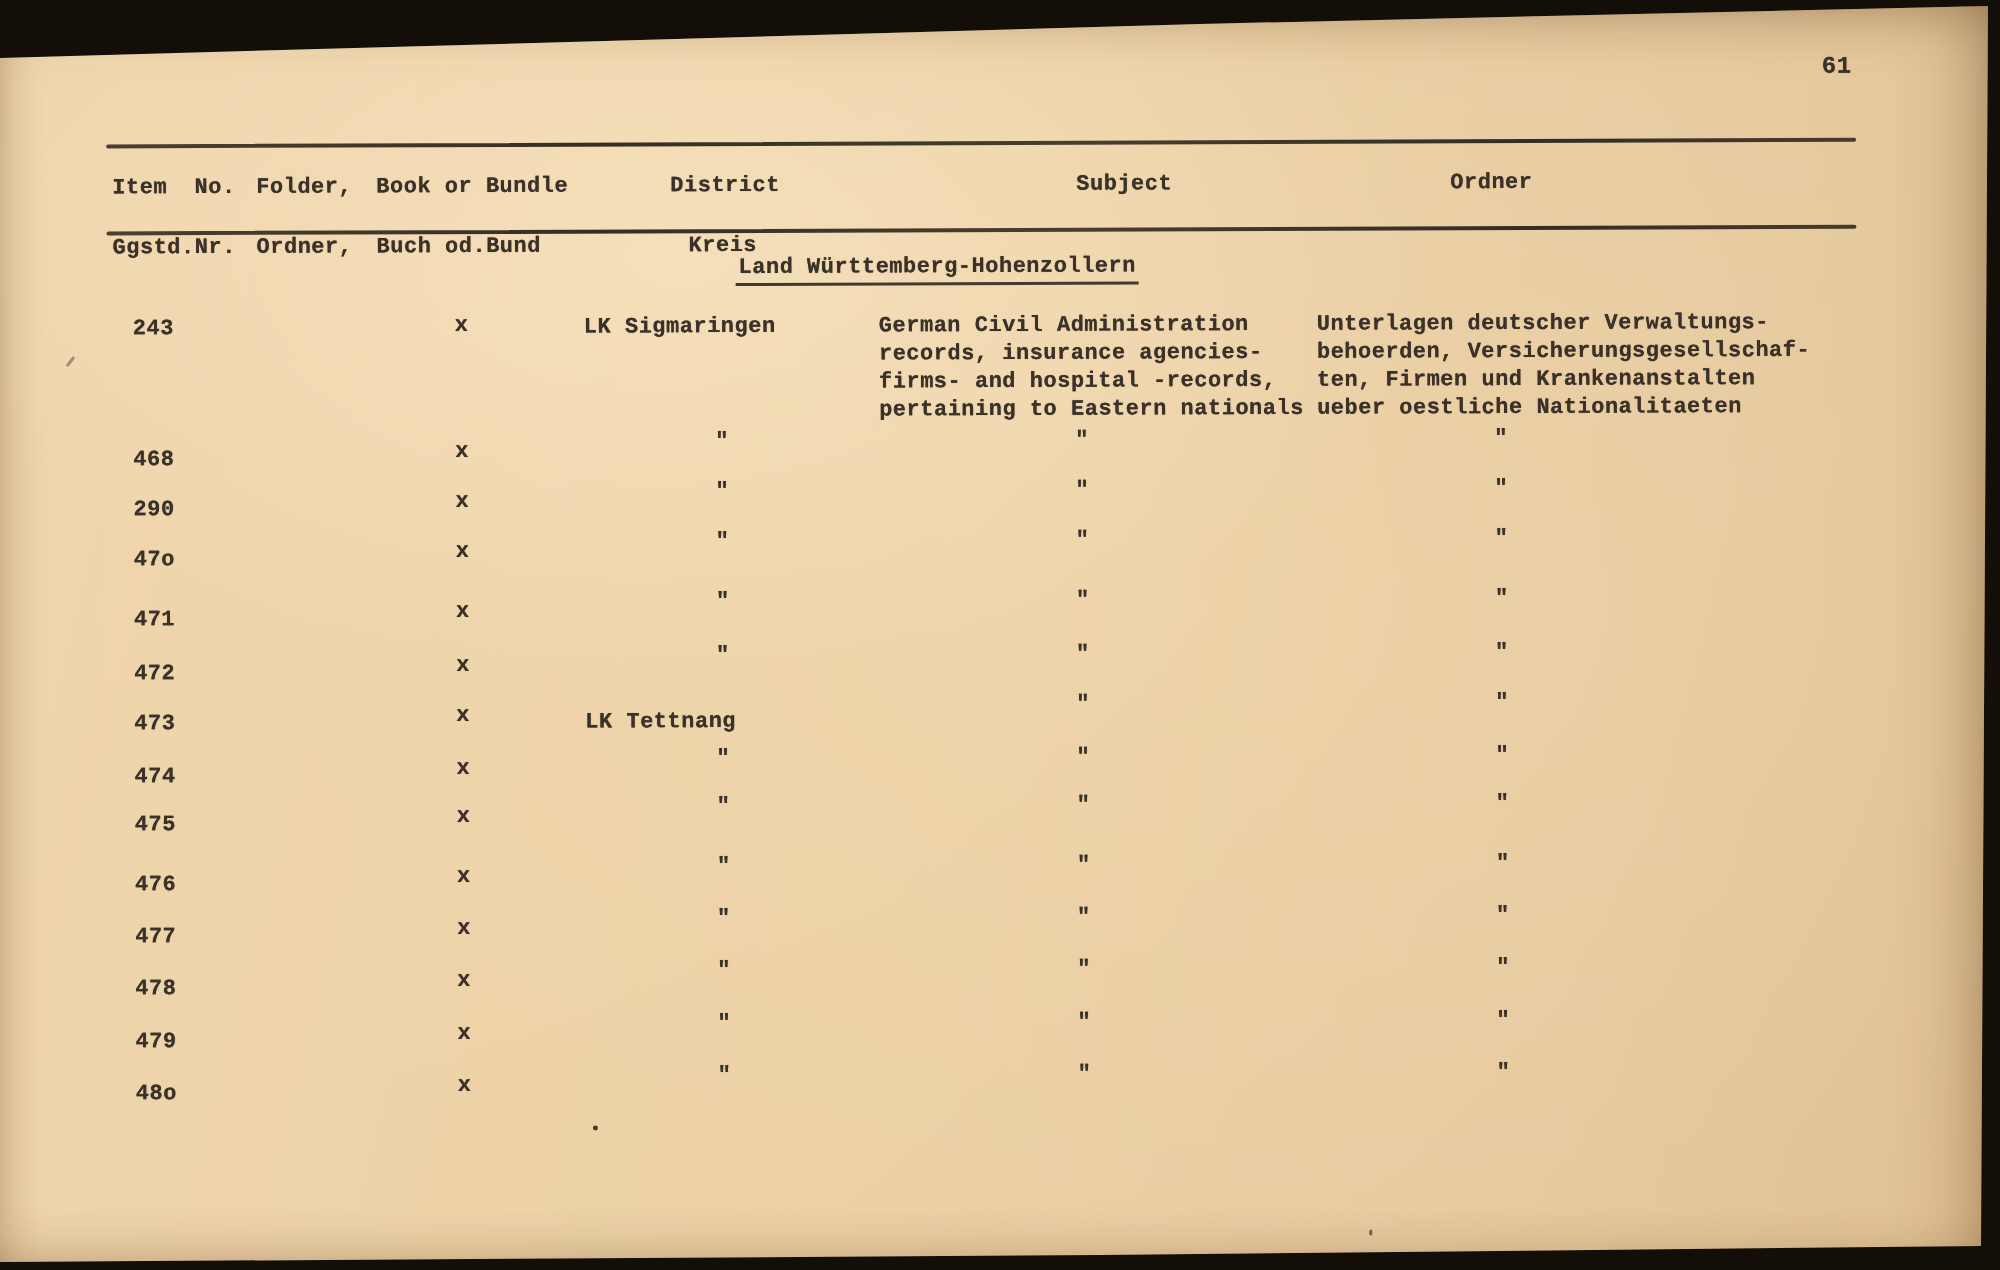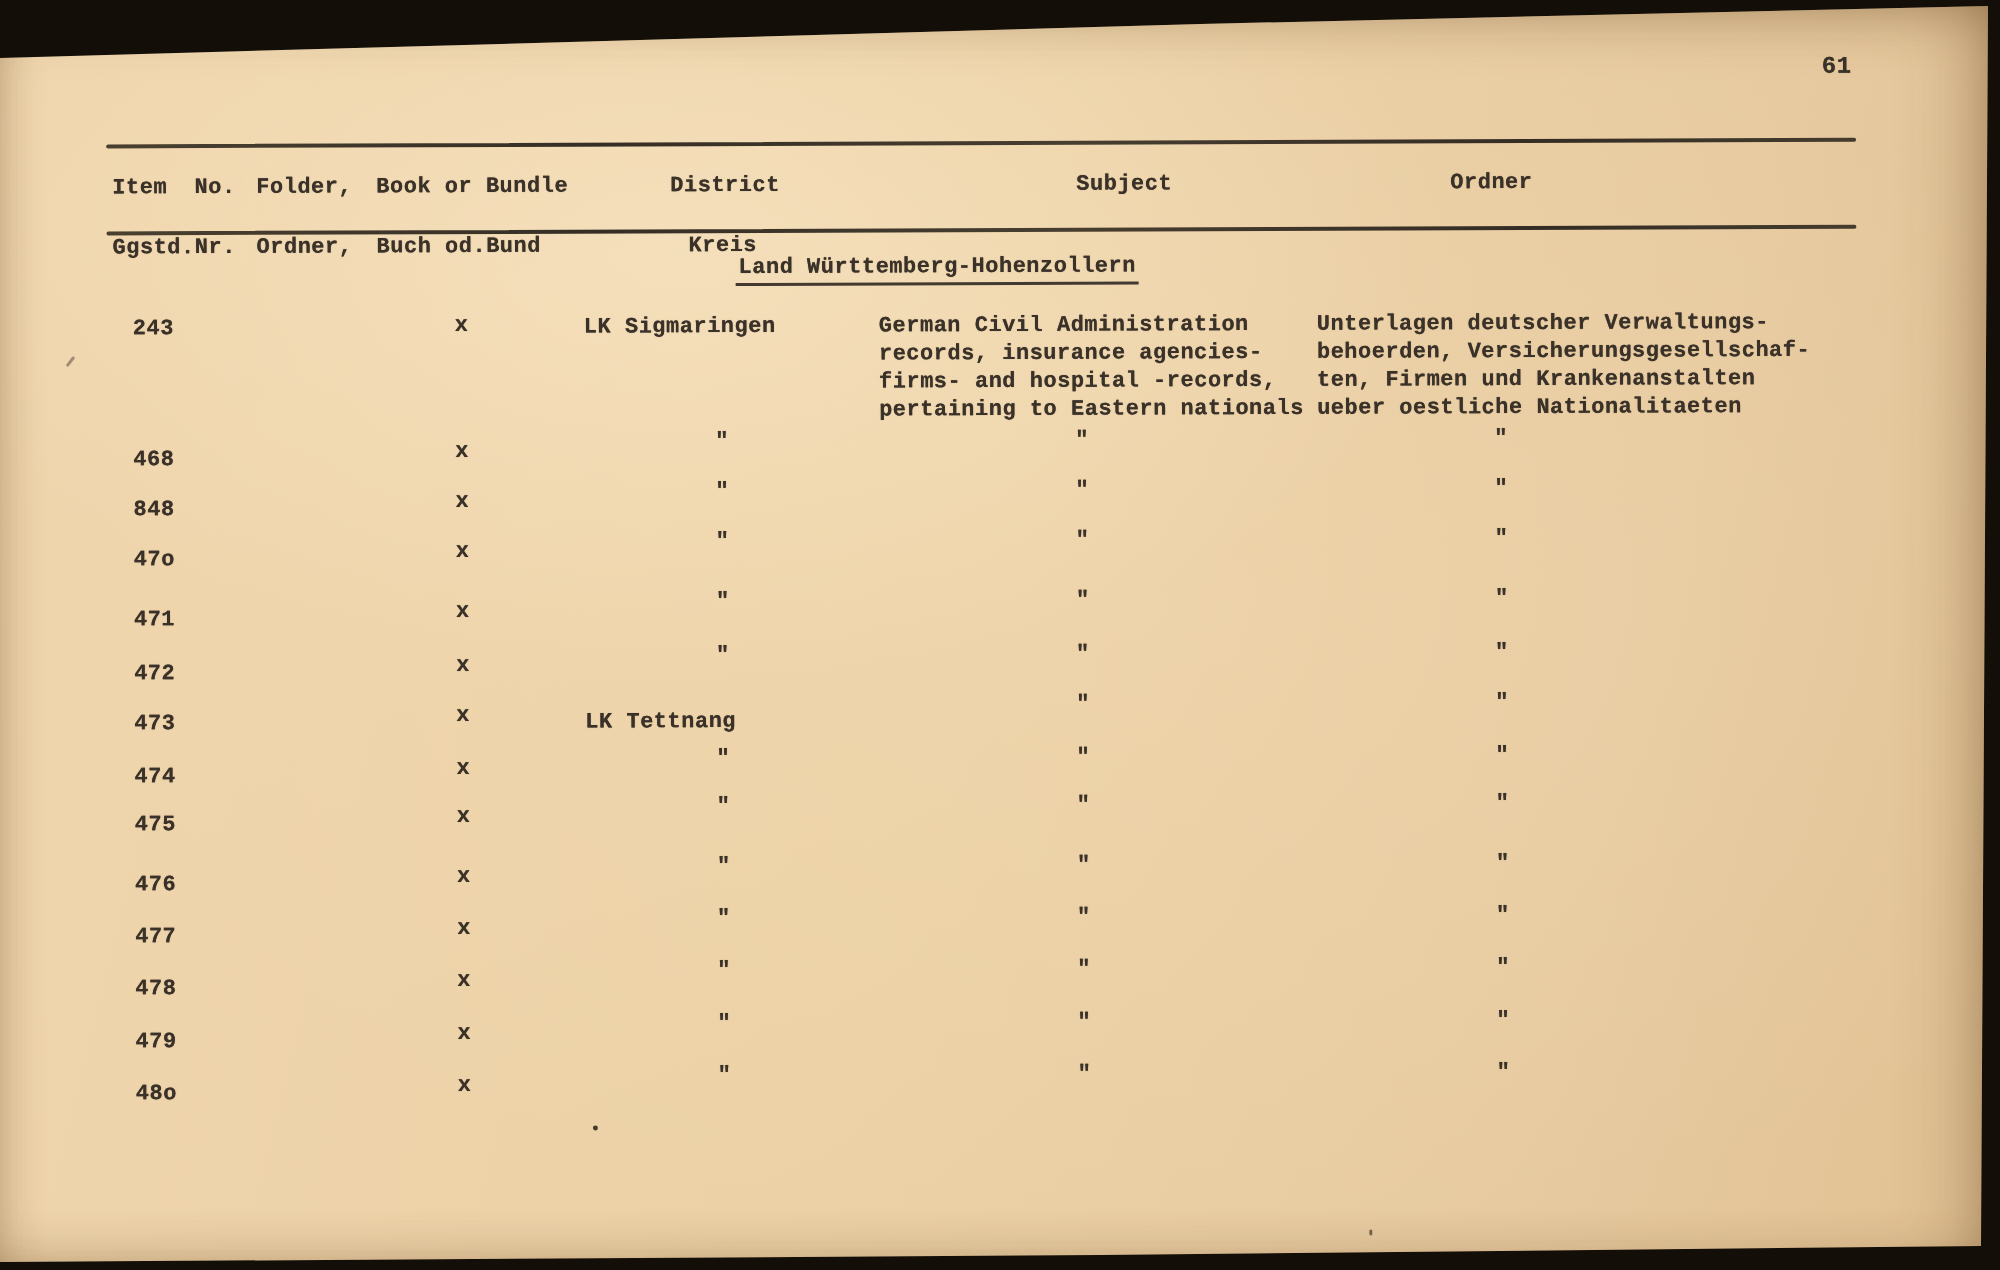--- a/index.html
+++ b/index.html
@@ -112,21 +112,21 @@
 ueber oestliche Nationalitaeten</div>
           </div>
           <div class="row">
             <div class="cell c-num">468</div>
             <div class="cell c-x">x</div>
             <div class="cell c-district ditto">"</div>
             <div class="cell c-subject ditto">"</div>
             <div class="cell c-betreff ditto">"</div>
           </div>
           <div class="row">
-            <div class="cell c-num">848</div>
+            <div class="cell c-num">290</div>
             <div class="cell c-x">x</div>
             <div class="cell c-district ditto">"</div>
             <div class="cell c-subject ditto">"</div>
             <div class="cell c-betreff ditto">"</div>
           </div>
           <div class="row">
             <div class="cell c-num">47o</div>
             <div class="cell c-x">x</div>
             <div class="cell c-district ditto">"</div>
             <div class="cell c-subject ditto">"</div>

